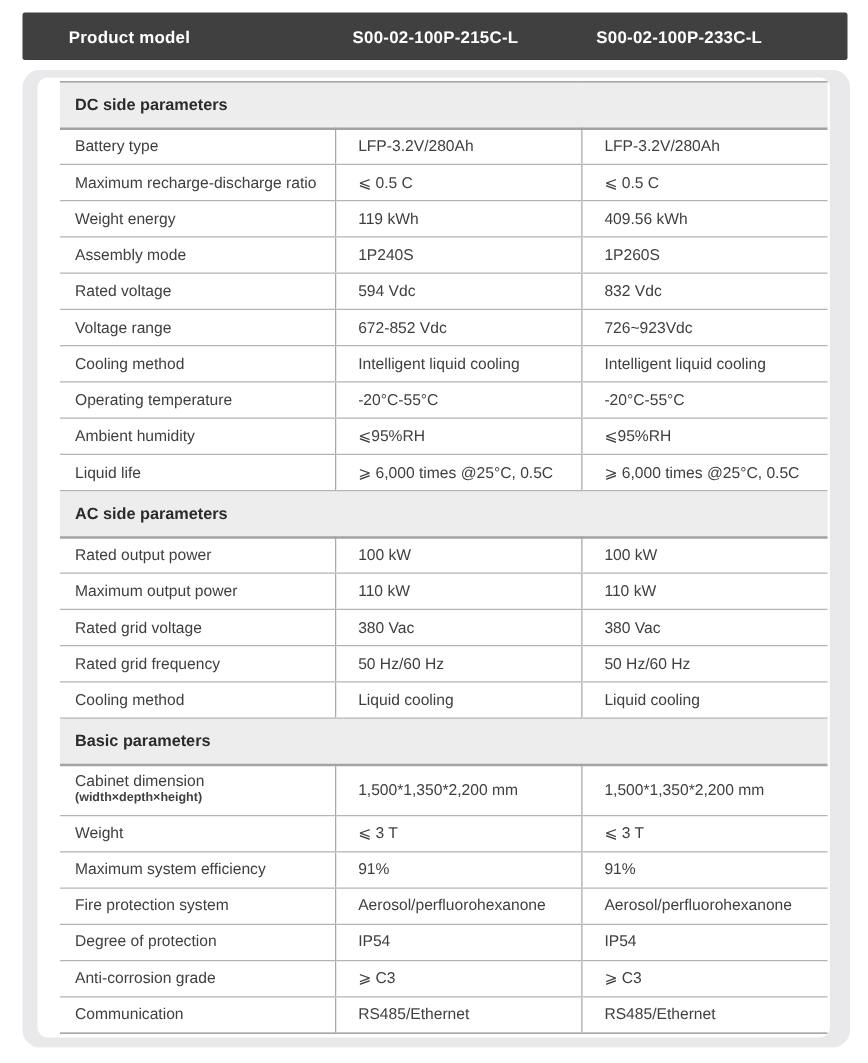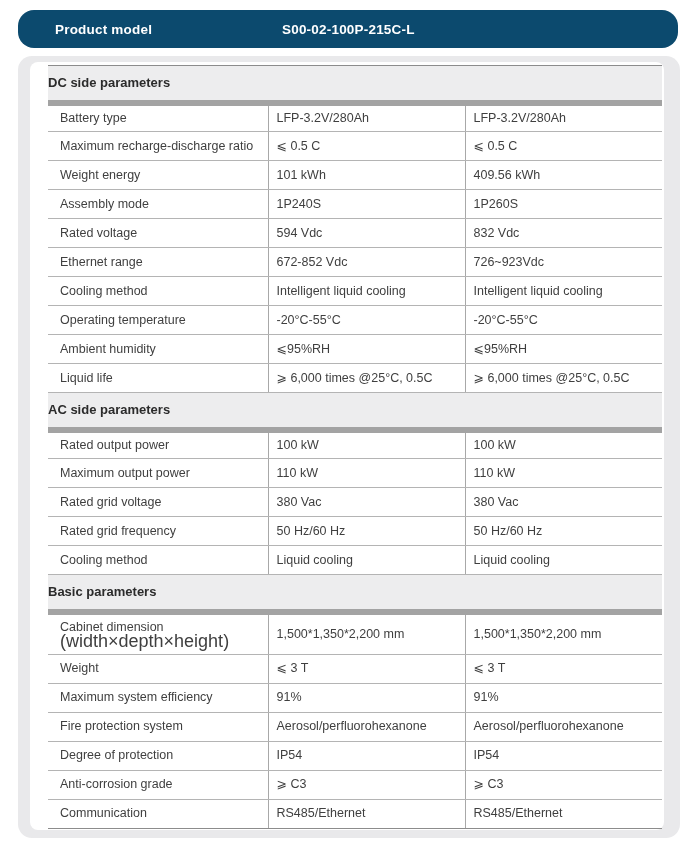--- a/index.html
+++ b/index.html
@@ -14,22 +14,22 @@
     height: 850px;
     background: #ffffff;
   }
   
   .header-bar {
     position: absolute;
     left: 18px;
     top: 10px;
     width: 660px;
     height: 38px;
-    background: #0c4a6e;
-    border-radius: 16px;
+    background: #404040;
+    border-radius: 2px;
     display: grid;
     grid-template-columns: 227px 195px auto;
     align-items: center;
     padding-left: 37px;
     color: #ffffff;
     font-size: 13.5px;
     font-weight: bold;
     letter-spacing: 0.2px;
   }
   
@@ -55,51 +55,52 @@
     border-collapse: collapse;
     table-layout: fixed;
     width: 614px;
   }
   col.c1 { width: 220px; }
   col.c2 { width: 197px; }
   col.c3 { width: 197px; }
   tr.section-row td {
     background: #EDEDEE;
     border-top: 1px solid #8C8C8C;
-    border-bottom: 6px solid #a3a3a3;
+    border-bottom: 2px solid #a3a3a3;
     font-size: 13px;
     font-weight: bold;
     color: #2B2B2B;
     height: 37px;
-    padding: 5px 10px 5px 0;
+    padding: 5px 10px 5px 12px;
   }
   tr.data-row td {
     border-bottom: 1px solid #B4B4B4;
     font-size: 12.5px;
     color: #3F3F3F;
     height: 29px;
     padding: 5px 10px 5px 12px;
     vertical-align: middle;
     line-height: 14.5px;
   }
   tr.data-row:last-child td { border-bottom: 1px solid #8C8C8C; }
   tr.data-row td.value-cell {
     border-left: 1px solid #A8A8A8;
-    padding-left: 8px;
-  }
-  td .sub-label { font-size: 18px; color: #3F3F3F; }
+    padding-left: 18px;
+  }
+  td .sub-label { font-size: 10px; color: #3F3F3F; font-weight: bold; }
 </style>
 </head>
 <body>
 
 <div class="page">
 
   <div class="header-bar">
     <span>Product model</span>
     <span>S00-02-100P-215C-L</span>
+    <span>S00-02-100P-233C-L</span>
   </div>
 
   <div class="panel">
     <div class="card">
       <table class="spec">
         <colgroup>
           <col class="c1">
             <col class="c2">
             <col class="c3">
         </colgroup>
@@ -112,35 +113,35 @@
               <td class="value-cell">LFP-3.2V/280Ah</td>
               <td class="value-cell">LFP-3.2V/280Ah</td>
             </tr>
             <tr class="data-row">
               <td class="label-cell">Maximum recharge-discharge ratio</td>
               <td class="value-cell">⩽ 0.5 C</td>
               <td class="value-cell">⩽ 0.5 C</td>
             </tr>
             <tr class="data-row">
               <td class="label-cell">Weight energy</td>
-              <td class="value-cell">101 kWh</td>
+              <td class="value-cell">119 kWh</td>
               <td class="value-cell">409.56 kWh</td>
             </tr>
             <tr class="data-row">
               <td class="label-cell">Assembly mode</td>
               <td class="value-cell">1P240S</td>
               <td class="value-cell">1P260S</td>
             </tr>
             <tr class="data-row">
               <td class="label-cell">Rated voltage</td>
               <td class="value-cell">594 Vdc</td>
               <td class="value-cell">832 Vdc</td>
             </tr>
             <tr class="data-row">
-              <td class="label-cell">Ethernet range</td>
+              <td class="label-cell">Voltage range</td>
               <td class="value-cell">672-852 Vdc</td>
               <td class="value-cell">726~923Vdc</td>
             </tr>
             <tr class="data-row">
               <td class="label-cell">Cooling method</td>
               <td class="value-cell">Intelligent liquid cooling</td>
               <td class="value-cell">Intelligent liquid cooling</td>
             </tr>
             <tr class="data-row">
               <td class="label-cell">Operating temperature</td>

